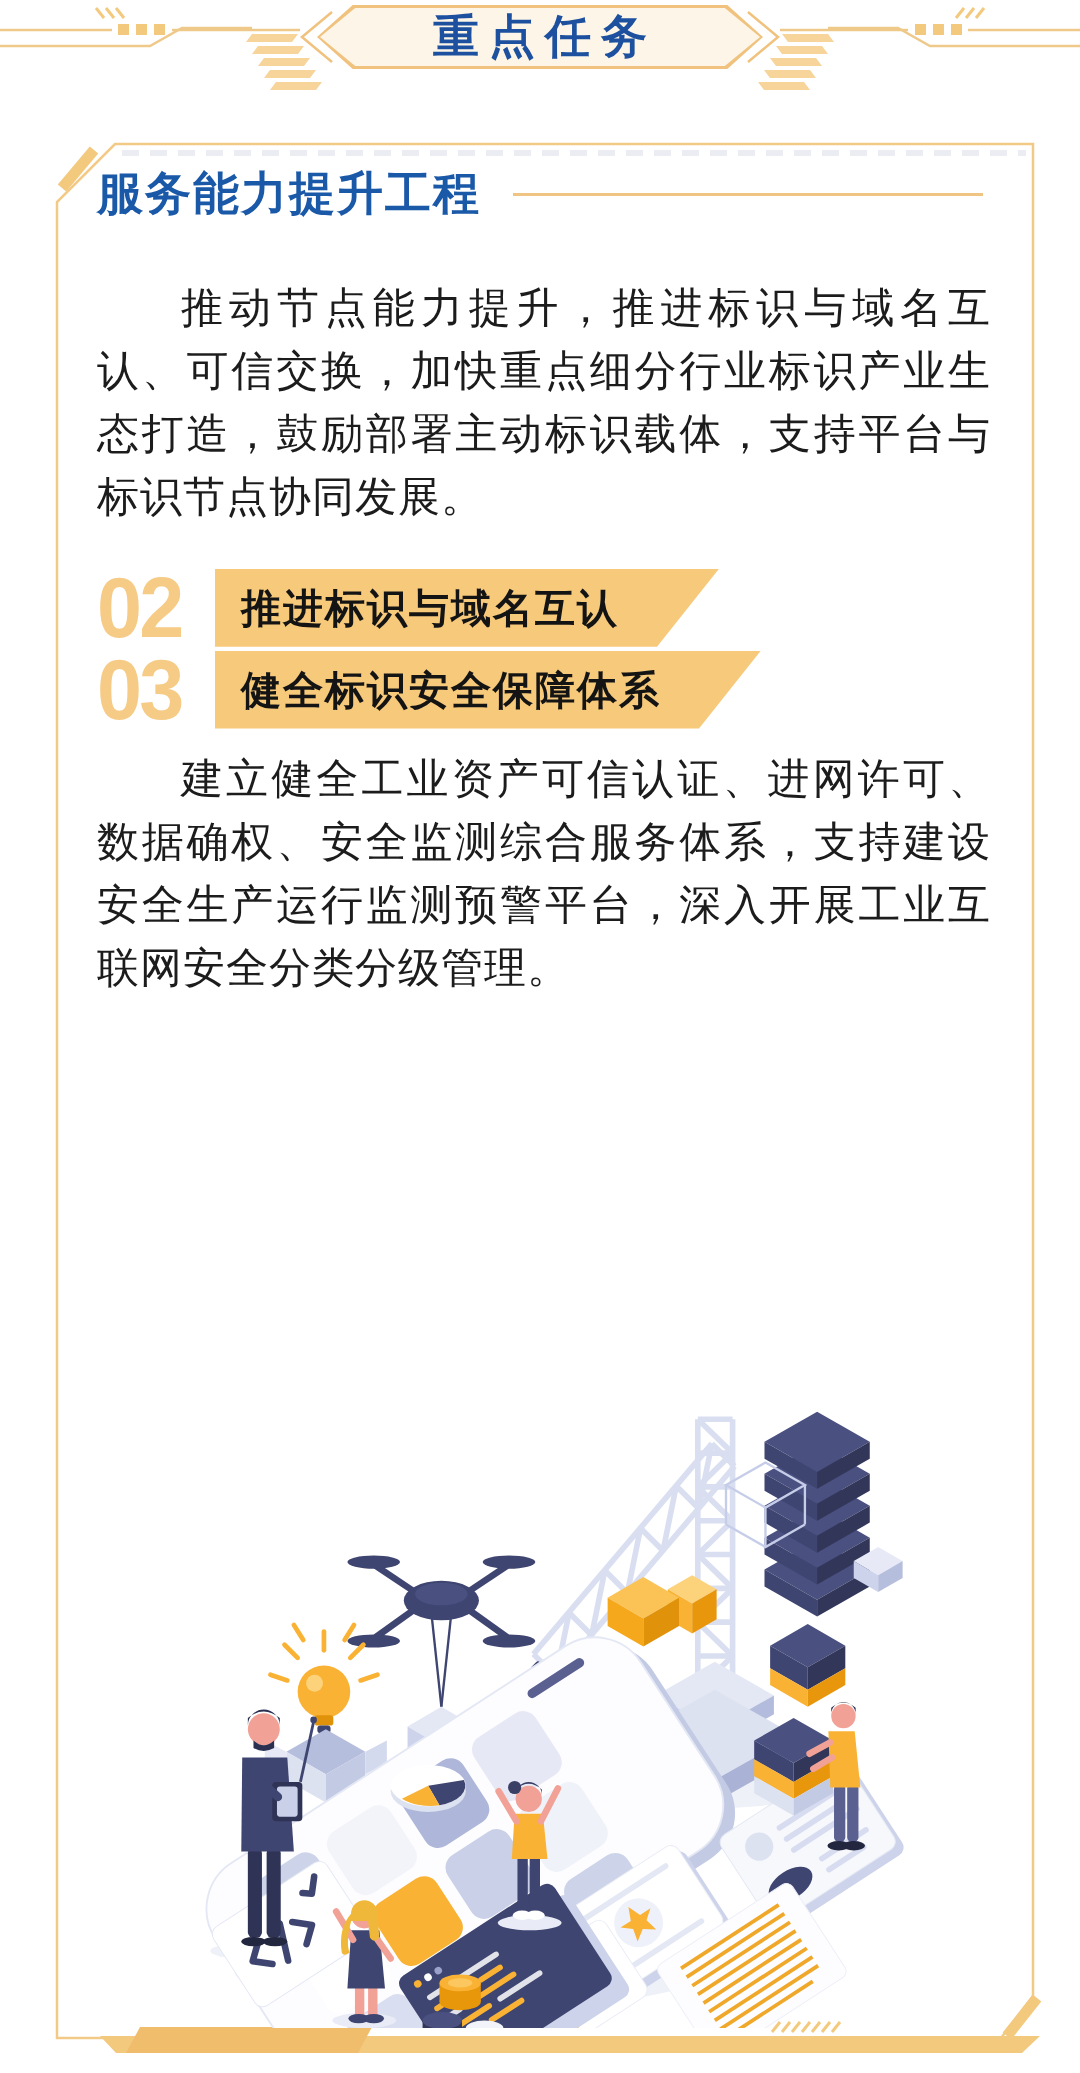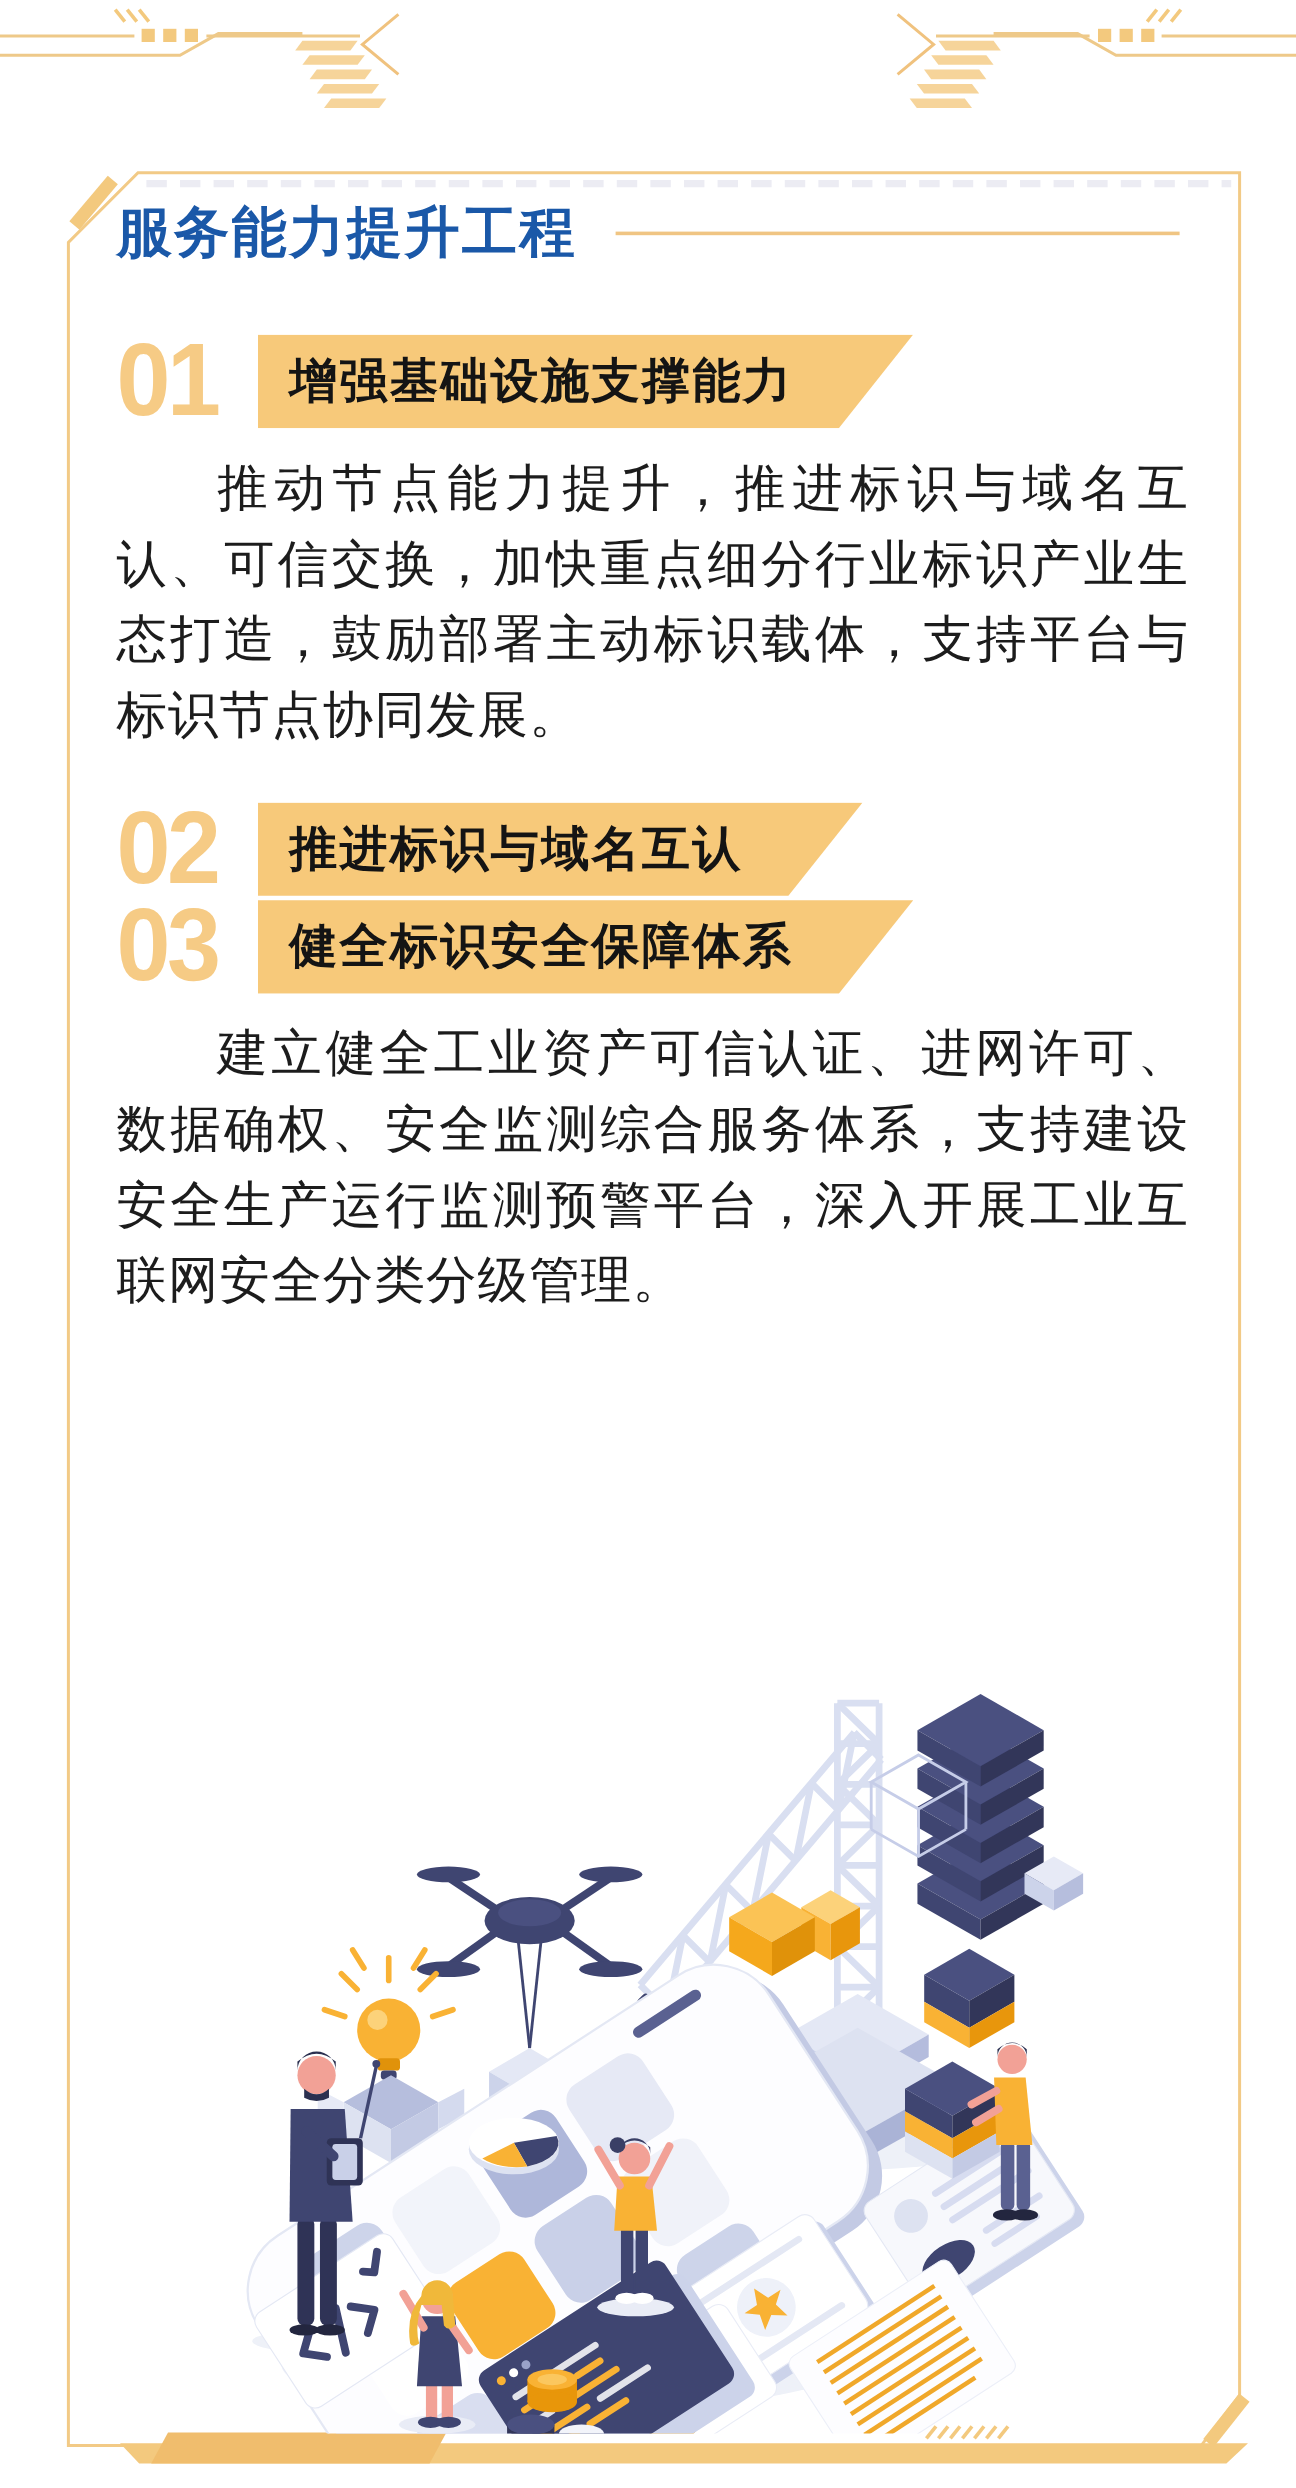--- a/index.html
+++ b/index.html
@@ -73,20 +73,25 @@
         <path d="M822 46 l-46 0 6 8 46 0 z"></path>
       <path d="M816 58 l-46 0 6 8 46 0 z"></path>
         <path d="M810 70 l-46 0 6 8 46 0 z"></path>
       <path d="M804 82 l-46 0 6 8 46 0 z"></path>
     </g>
     <g stroke="#f0c27e" stroke-width="2.5" fill="none">
       <path d="M332 12 L302 37 L332 62"></path>
       <path d="M748 12 L778 37 L748 62"></path>
     </g>
   </svg>
+  <div class="banner-outer">
+    <div class="banner-inner">
+      <span class="banner-text">重点任务</span>
+    </div>
+  </div>
 
   <svg class="frame" viewBox="0 0 1080 2073">
 
     <line x1="122" y1="153" x2="1026" y2="153" stroke="#ececf3" stroke-width="6" stroke-dasharray="17 11"></line>
 
     <path d="M115 144 H1033 V1996 L1001 2038 H57 V202 Z" fill="none" stroke="#f2ca86" stroke-width="2.5"></path>
 
     <line x1="62" y1="188" x2="94" y2="150" stroke="#f3c97e" stroke-width="11"></line>
     <line x1="1007" y1="2036" x2="1037" y2="1998" stroke="#f3c97e" stroke-width="11"></line>
 
@@ -102,24 +107,20 @@
       <line x1="832" y1="2032" x2="840" y2="2022"></line>
     </g>
   </svg>
 
   <div class="card-content">
     <div class="title-row">
       <div class="section-title">服务能力提升工程</div>
       <div class="title-line"></div>
     </div>
 
-    <div class="item-head">
-      <div class="item-num">01</div>
-      <div class="item-bar">增强基础设施支撑能力</div>
-    </div>
     <p class="item-body">推动节点能力提升，推进标识与域名互认、可信交换，加快重点细分行业标识产业生态打造，鼓励部署主动标识载体，支持平台与标识节点协同发展。</p>
 
     <div class="item-head">
       <div class="item-num">02</div>
       <div class="item-bar">推进标识与域名互认</div>
     </div>
 
     <div class="item-head">
       <div class="item-num">03</div>
       <div class="item-bar">健全标识安全保障体系</div>

